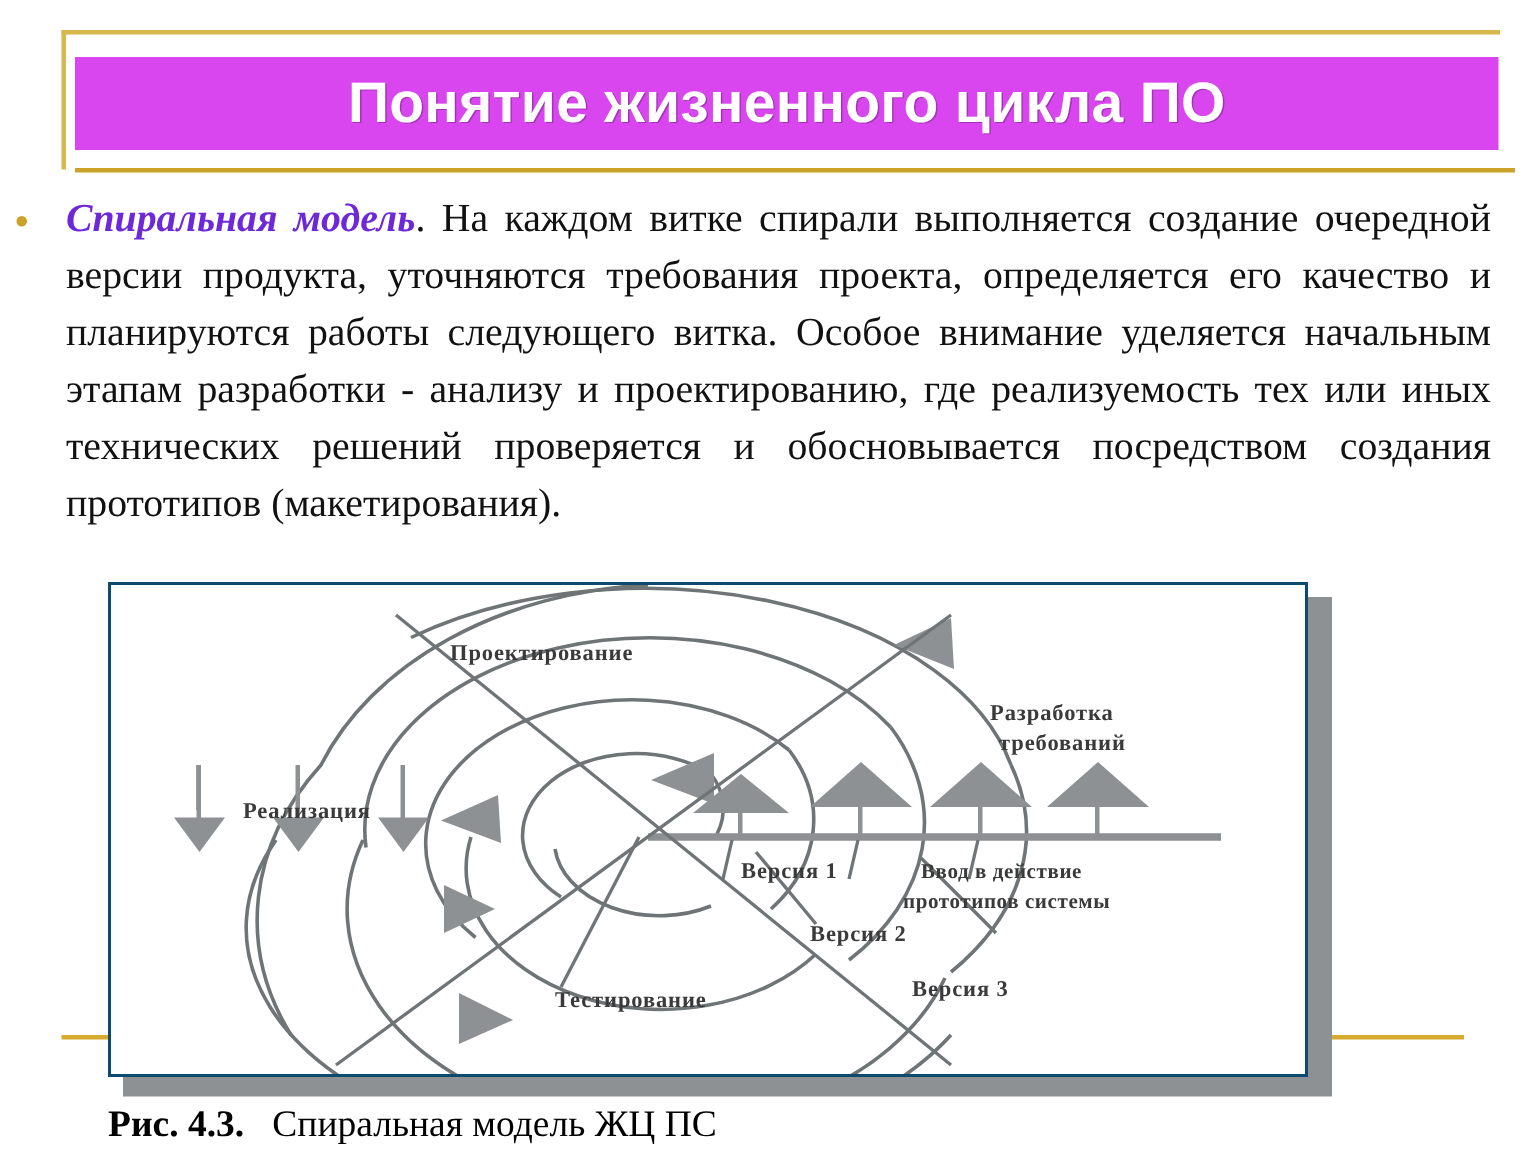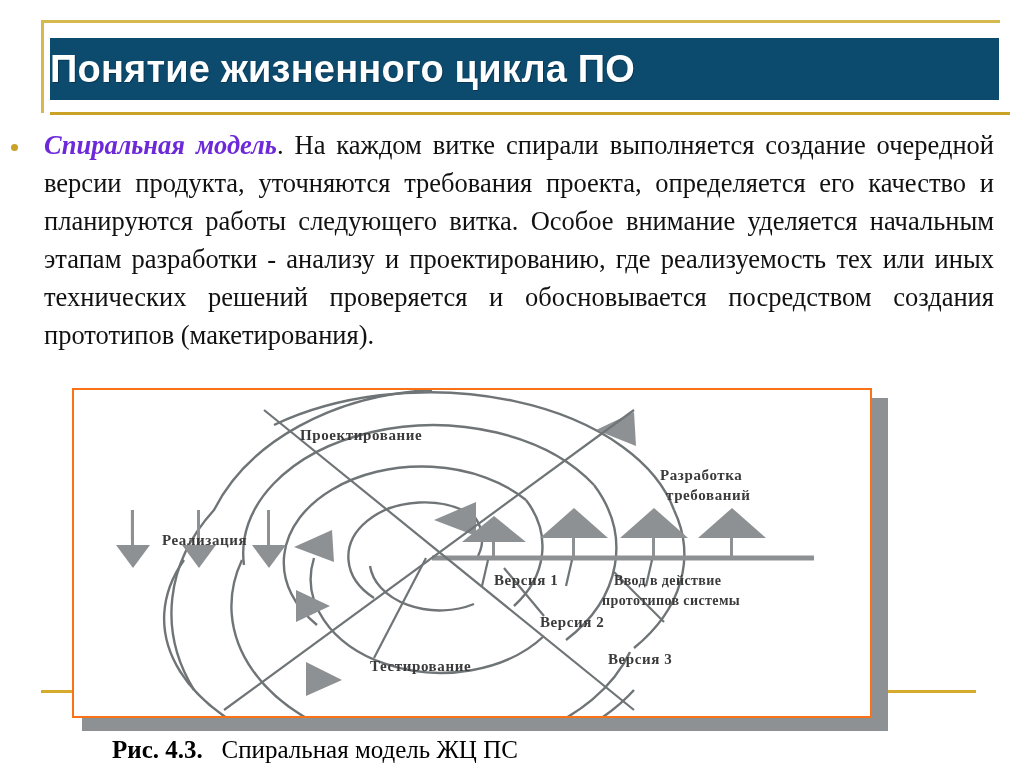--- a/index.html
+++ b/index.html
@@ -39,24 +39,24 @@
     left: 41px; top: 690px;
     width: 935px; height: 3px;
     background: #d6aa2c;
   }
 
   
   .title-bar {
     position: absolute;
     left: 50px; top: 38px;
     width: 949px; height: 62px;
-    background: #0c4a6e;
+    background: #d946ef;
     display: flex;
     align-items: center;
-    justify-content: flex-start;
+    justify-content: center;
   }
   .title-text {
     font-family: "Liberation Sans", "DejaVu Sans", sans-serif;
     font-weight: bold;
     font-size: 38px;
     color: #ffffff;
     letter-spacing: 0.2px;
     text-shadow: 1px 1px 0 rgba(0,0,0,0.25);
     white-space: nowrap;
   }
@@ -94,36 +94,35 @@
     position: absolute;
     left: 82px; top: 398px;
     width: 806px; height: 333px;
     background: #8d9193;
   }
   .figure-frame {
     position: absolute;
     left: 72px; top: 388px;
     width: 800px; height: 330px;
     background: #ffffff;
-    border: 2px solid #f97316;
+    border: 2px solid #0c4a6e;
     box-sizing: border-box;
     overflow: hidden;
   }
   .figure-frame svg {
     position: absolute;
     left: 0; top: 0;
   }
   .fig-caption {
     position: absolute;
     left: 72px; top: 736px;
     font-family: "Liberation Serif", "DejaVu Serif", serif;
     font-size: 25px;
     color: #000000;
     white-space: nowrap;
-    margin-left: 40px;
   }
   .fig-caption .capnum {
     font-weight: bold;
   }
 
   
   .dlabel {
     font-family: "Liberation Serif", "DejaVu Serif", serif;
     font-weight: bold;
     font-size: 15px;

